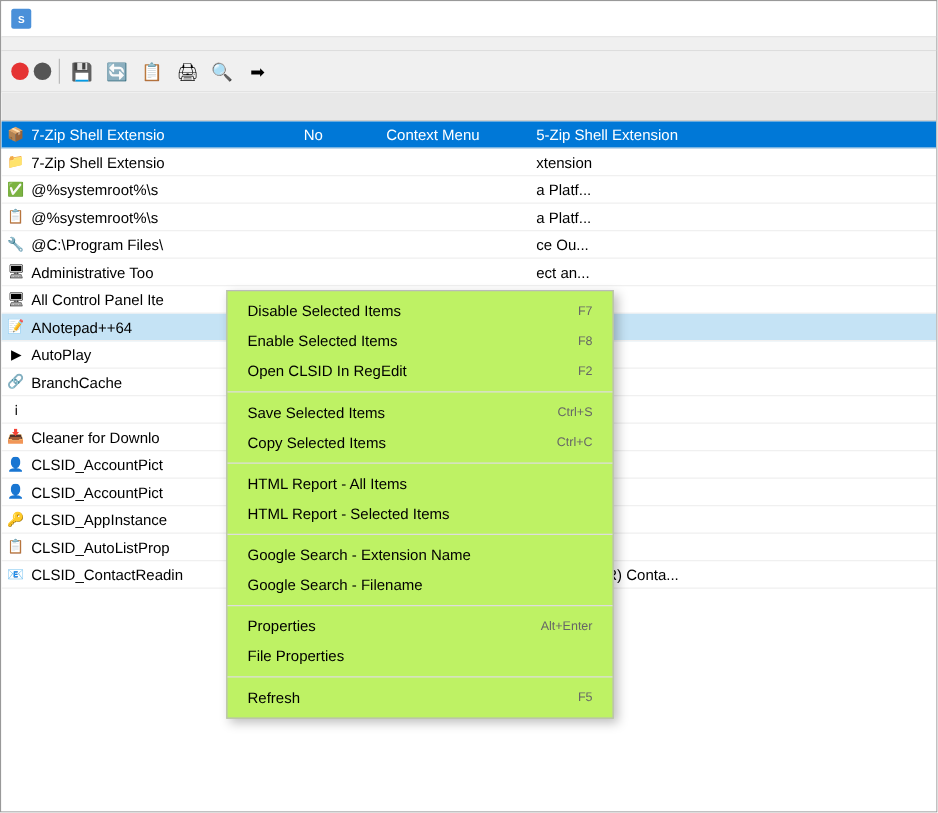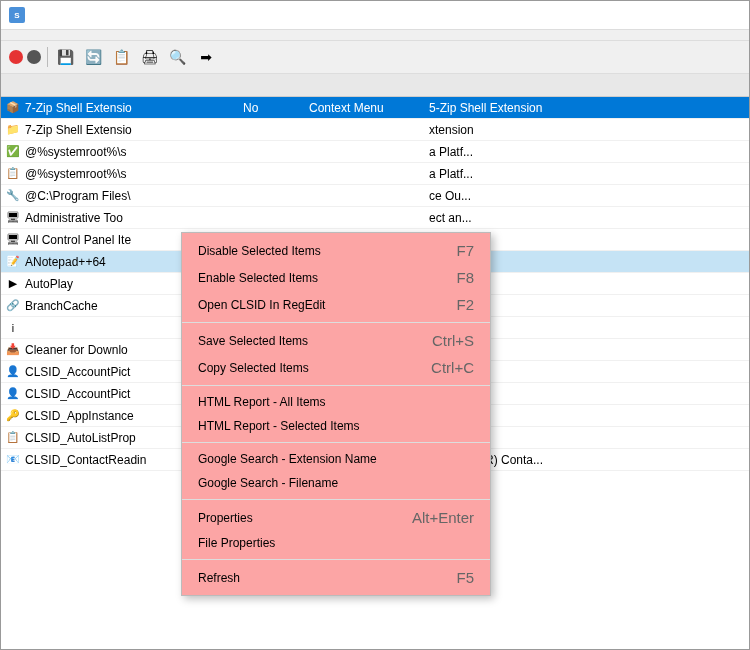--- a/index.html
+++ b/index.html
@@ -142,39 +142,39 @@
     .row-name { width: 210px; overflow: hidden; text-overflow: ellipsis; white-space: nowrap; }
     .row-disabled { width: 70px; padding: 0 8px; }
     .row-type { width: 120px; overflow: hidden; text-overflow: ellipsis; white-space: nowrap; padding: 0 4px; }
     .row-desc { flex: 1; overflow: hidden; text-overflow: ellipsis; white-space: nowrap; padding: 0 4px; }
 
     
     .context-menu {
       position: absolute;
       left: 180px;
       top: 158px;
-      background: #fca5a5;
+      background: #bef264;
       border: 1px solid #bbb;
       box-shadow: 3px 3px 8px rgba(0,0,0,0.25);
       width: 310px;
       z-index: 100;
       padding: 4px 0;
     }
     .ctx-item {
       display: flex;
       justify-content: space-between;
       align-items: center;
       padding: 5px 16px 5px 16px;
       cursor: pointer;
       color: #000;
       font-size: 12px;
     }
     .ctx-shortcut {
       color: #666;
-      font-size: 15px;
+      font-size: 10px;
     }
     .ctx-separator {
       border: none;
       border-top: 1px solid #ddd;
       margin: 4px 0;
     }
   </style>
 </head>
 <body>
 

